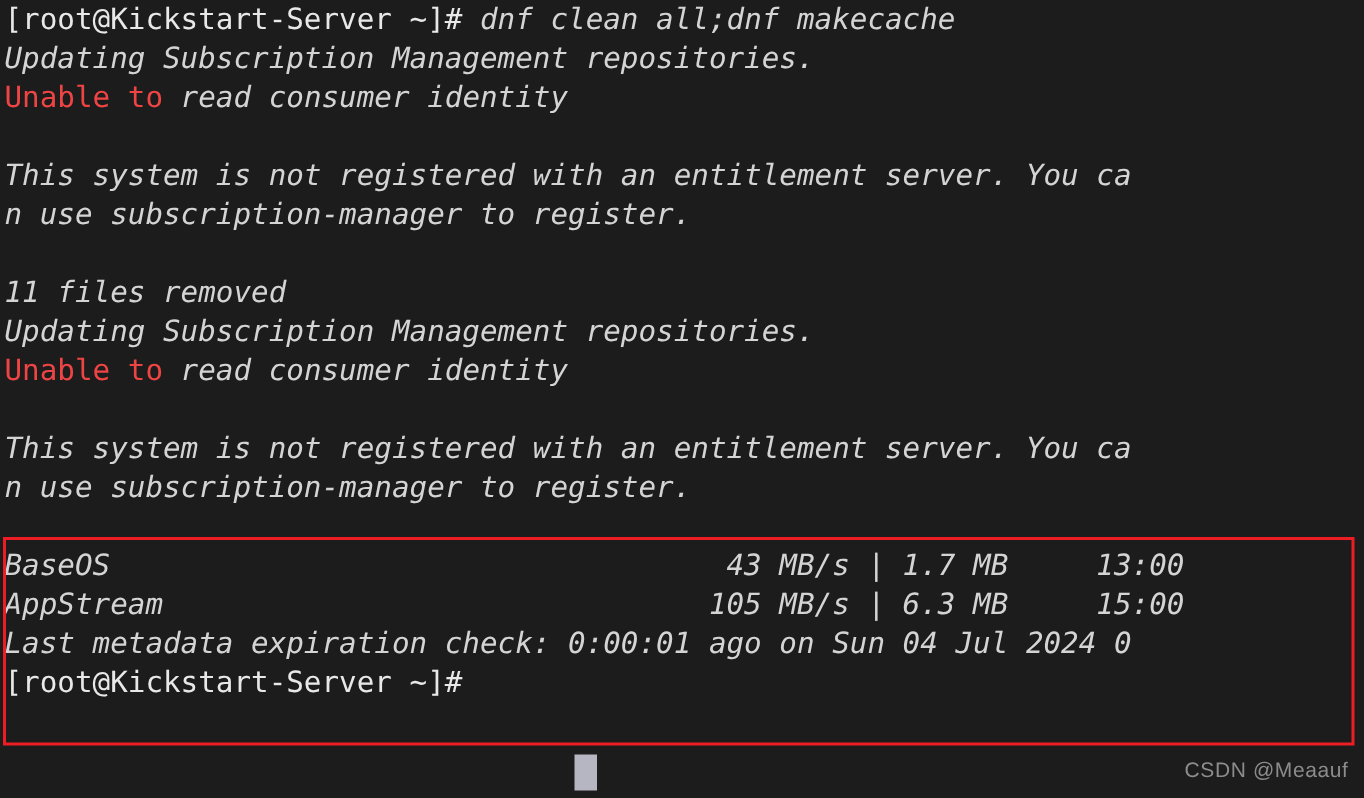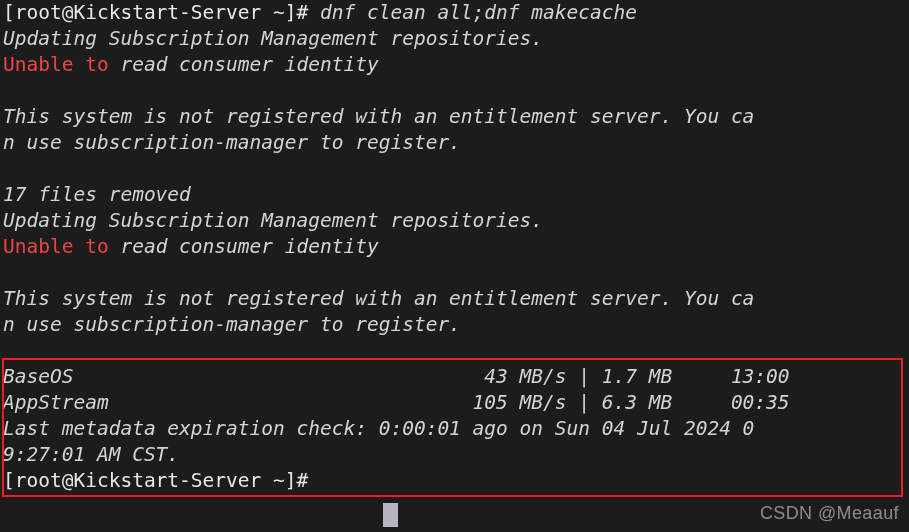--- a/index.html
+++ b/index.html
@@ -64,21 +64,21 @@
     height: 24px;
     background: #b6b6c2;
   }
 
   
   #watermark {
     position: absolute;
     right: 10px;
     bottom: 6px;
     font-family: "Liberation Sans", sans-serif;
-    font-size: 18px;
+    font-size: 14px;
     color: #8c8c8c;
     letter-spacing: 0.4px;
     margin-left: 8px;
   }
 </style>
 </head>
 <body>
 
 <div id="terminal-window">
 
@@ -91,41 +91,40 @@
     <div class="term-line"><span class="seg c-yellow">Unable to</span><span class="seg c-default"> read consumer identity</span></div>
 
     <div class="term-line blank"><span class="seg"></span></div>
 
     <div class="term-line"><span class="seg c-default">This system is not registered with an entitlement server. You ca</span></div>
 
     <div class="term-line"><span class="seg c-default">n use subscription-manager to register.</span></div>
 
     <div class="term-line blank"><span class="seg"></span></div>
 
-    <div class="term-line"><span class="seg c-default">17 files removed</span></div>
+    <div class="term-line"><span class="seg c-default">11 files removed</span></div>
 
     <div class="term-line"><span class="seg c-default">Updating Subscription Management repositories.</span></div>
 
     <div class="term-line"><span class="seg c-yellow">Unable to</span><span class="seg c-default"> read consumer identity</span></div>
 
     <div class="term-line blank"><span class="seg"></span></div>
 
     <div class="term-line"><span class="seg c-default">This system is not registered with an entitlement server. You ca</span></div>
 
     <div class="term-line"><span class="seg c-default">n use subscription-manager to register.</span></div>
 
     <div class="term-line blank"><span class="seg"></span></div>
 
     <div class="term-line"><span class="seg c-default">BaseOS                                   43 MB/s | 1.7 MB     13:00</span></div>
 
-    <div class="term-line"><span class="seg c-default">AppStream                               105 MB/s | 6.3 MB     00:35</span></div>
+    <div class="term-line"><span class="seg c-default">AppStream                               105 MB/s | 6.3 MB     15:00</span></div>
 
     <div class="term-line"><span class="seg c-default">Last metadata expiration check: 0:00:01 ago on Sun 04 Jul 2024 0</span></div>
 
-    <div class="term-line"><span class="seg c-default">9:27:01 AM CST.</span></div>
 
 
     <div class="term-line"><span class="seg c-bright">[root@Kickstart-Server ~]#</span><span class="seg c-default"> </span></div>
 
   </div>
 
   <div id="highlight-box"></div>
 
   <div id="cursor-block"></div>
 

